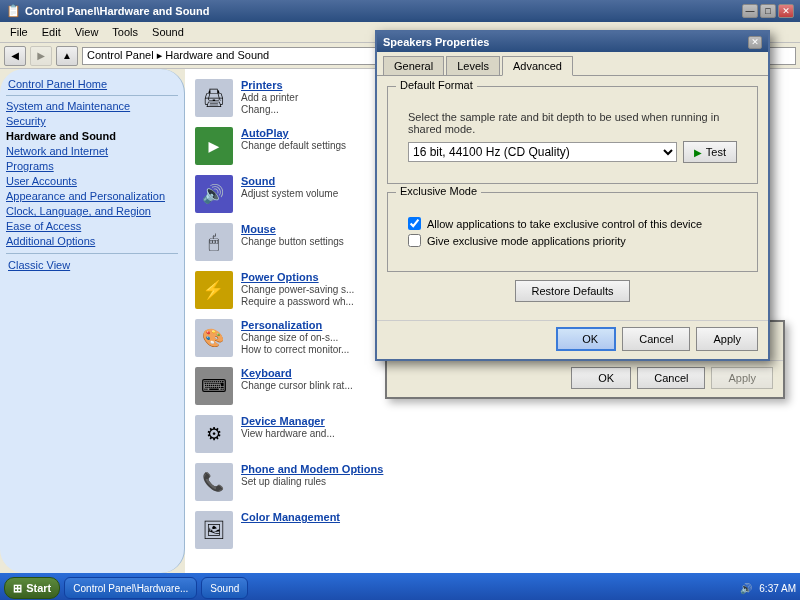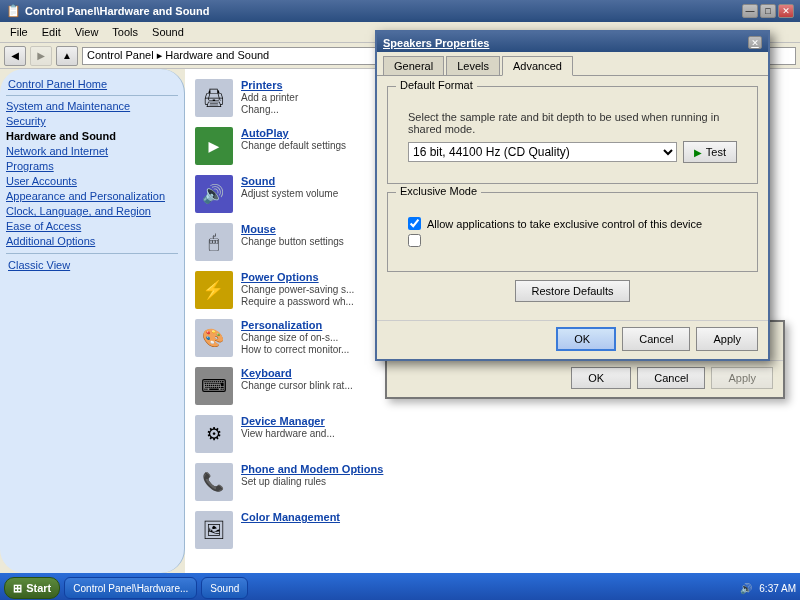--- a/index.html
+++ b/index.html
@@ -242,24 +242,23 @@
       border: 2px solid #4d6c9c;
       box-shadow: 4px 4px 10px rgba(0,0,0,0.5);
       z-index: 100;
       pointer-events: all;
     }
     .dialog-title-bar {
       background: linear-gradient(to bottom, #4d6c9c, #2a4d7f);
       color: white;
       padding: 3px 6px;
       display: flex;
-      align-items: flex-end;
+      align-items: center;
       justify-content: space-between;
       height: 20px;
-      text-decoration: underline;
     }
     .dialog-title-text { font-size: 11px; font-weight: bold; }
     .dialog-close-btn {
       width: 14px; height: 13px;
       background: linear-gradient(to bottom, #c0c0c0, #a0a0a0);
       border: 1px solid #888;
       cursor: pointer;
       display: flex; align-items: center; justify-content: center;
       font-size: 9px;
       border-radius: 2px;
@@ -358,21 +357,21 @@
       padding: 6px 10px 8px;
       border-top: 1px solid #ccc;
     }
     .dialog-btn {
       padding: 4px 16px;
       font-size: 11px;
       background: linear-gradient(to bottom, #f5f5f5, #ddd);
       border: 1px solid #888;
       cursor: pointer;
       min-width: 60px;
-      text-align: left;
+      text-align: right;
     }
     .dialog-btn.primary {
       background: linear-gradient(to bottom, #e0ecff, #b8d0f8);
     }
 
     
     .sound-dialog {
       position: absolute;
       top: 320px;
       left: 385px;
@@ -577,20 +576,21 @@
     </div>
     <div class="group-box">
       <span class="group-box-title">Exclusive Mode</span>
       <div class="group-content">
         <div class="checkbox-row">
           <input type="checkbox" checked="" style="">
           <span>Allow applications to take exclusive control of this device</span>
         </div>
         <div class="checkbox-row">
           <input type="checkbox" style="">
+          <span>Give exclusive mode applications priority</span>
         </div>
       </div>
     </div>
     <button class="restore-btn">Restore Defaults</button>
   </div>
   <div class="dialog-bottom-buttons">
     <button class="dialog-btn primary" style="background:linear-gradient(to bottom,#d0e4f8,#b0c8f0);border:2px solid #3a7ad8;">OK</button>
     <button class="dialog-btn">Cancel</button>
     <button class="dialog-btn">Apply</button>
   </div>

